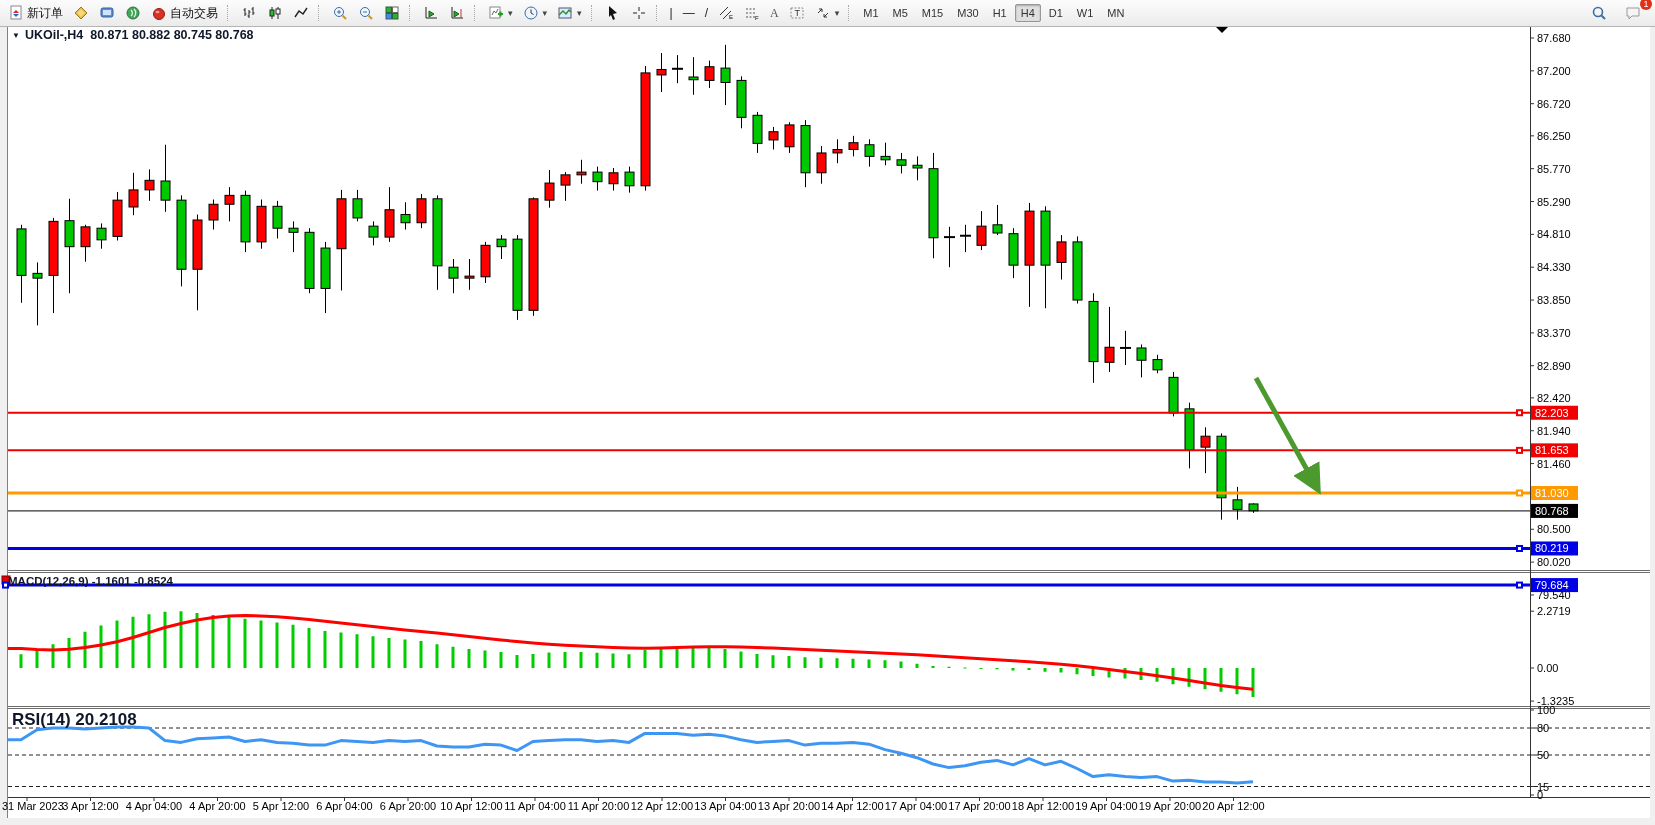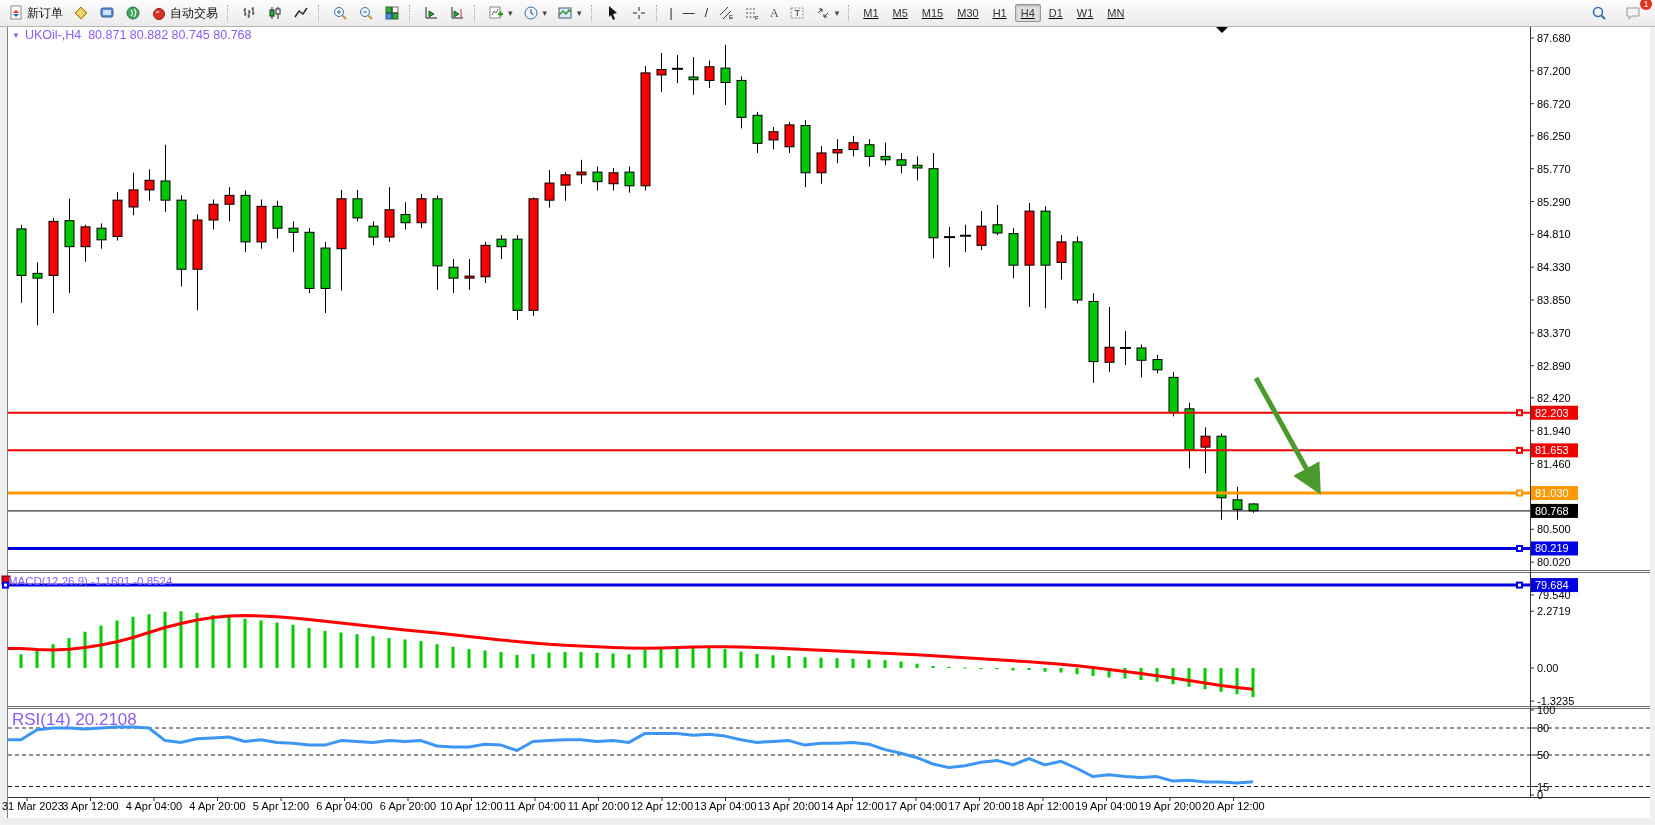--- a/index.html
+++ b/index.html
@@ -6,30 +6,30 @@
   body{width:1655px;height:825px;overflow:hidden;background:#ffffff;
        font-family:"Liberation Sans",sans-serif;position:relative;}
   
   .toolbar{position:absolute;left:0;top:0;width:1655px;height:23px;
     background:linear-gradient(#fcfcfc,#ebebeb);border-bottom:1px solid #b5b5b5;
     display:flex;align-items:center;padding:13px 3px;box-sizing:border-box;z-index:10;}
   .tbtn{height:20px;display:flex;align-items:center;gap:3px;padding:0 4px;
     font-size:12px;color:#111;border:1px solid transparent;border-radius:2px;}
   .tsep{width:4px;height:16px;border-left:1px dotted #a8a8a8;margin:0 4px;}
   .caret{font-size:9px;color:#444;margin-left:1px;}
-  .tf-list{display:flex;align-items:center;gap:2px;text-decoration:underline;}
+  .tf-list{display:flex;align-items:center;gap:2px;}
   .tf{font-size:11px;color:#333;padding:2px 5px;border:1px solid transparent;border-radius:2px;}
   .tf.active{background:#dfdfdf;border:1px solid #979797;box-shadow:inset 0 1px 2px rgba(0,0,0,.25);}
   .tright{margin-left:auto;display:flex;align-items:center;gap:8px;padding-right:6px;}
   .badge{position:absolute;top:-5px;right:-7px;background:#e03018;color:#fff;font-size:9px;
     min-width:12px;height:12px;border-radius:7px;display:flex;align-items:center;justify-content:center;}
   .icon16{width:16px;height:16px;display:block;}
   .glyph{font-size:12px;line-height:12px;color:#222;}
   
-  .overlay{position:absolute;color:#8b5cf6;white-space:nowrap;z-index:5;}
+  .overlay{position:absolute;color:#0f172a;white-space:nowrap;z-index:5;font-weight:bold;}
   #chart-title{left:12px;top:28px;font-size:12.5px;}
   #chart-title .tri{font-size:8px;vertical-align:1px;margin-right:5px;}
   #macd-label{left:8px;top:575px;font-size:11.5px;}
   #rsi-label{left:12px;top:710px;font-size:17px;}
   .hotspot{position:absolute;z-index:2;}
   svg.chart{position:absolute;left:0;top:0;z-index:1;pointer-events:none;}
 </style>
 </head>
 <body>
 

